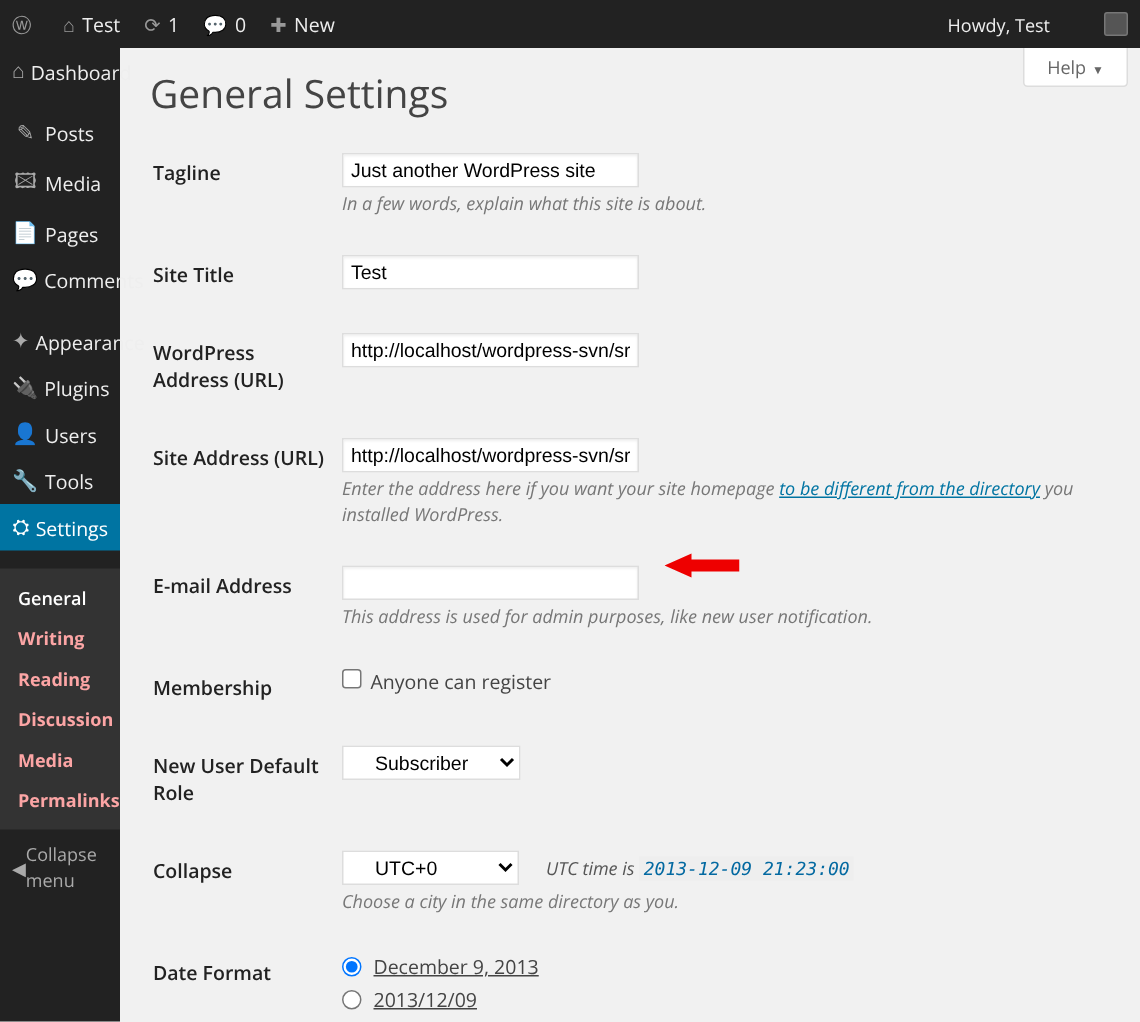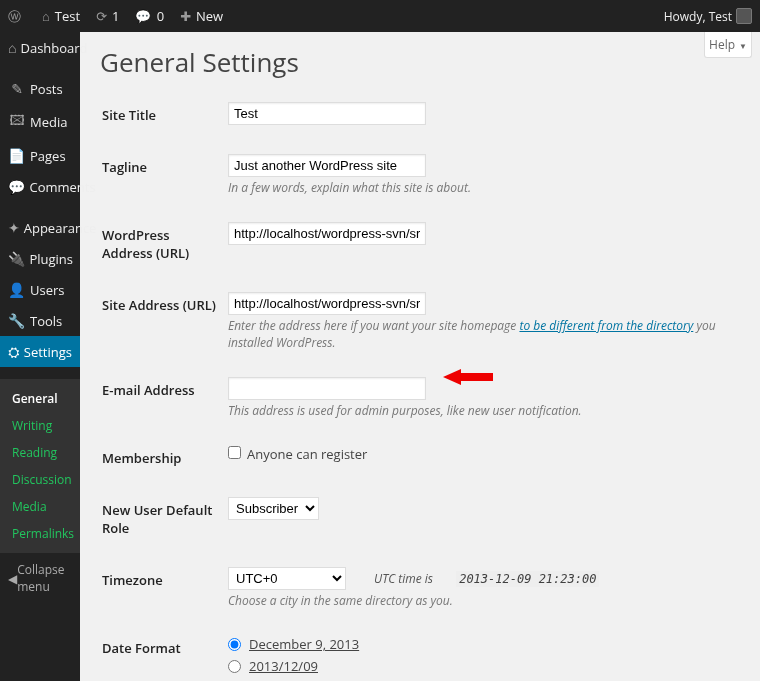--- a/index.html
+++ b/index.html
@@ -6,54 +6,54 @@
   body { font-family: "Open Sans", Helvetica, Arial, sans-serif; font-size: 13px; color: #444; background: #f1f1f1; width: 760px; }
   a { text-decoration: none; }
 
   
   #adminbar { height: 32px; background: #222; color: #eee; display: flex; align-items: center; font-size: 13px; }
   #adminbar .ab-item { display: inline-flex; align-items: center; padding: 0 8px; color: #eee; height: 32px; cursor: pointer; }
   #adminbar .ab-item span.ico { margin-right: 5px; color: #999; }
   #adminbar .ab-spacer { flex: 1; }
   #adminbar .howdy { color: #eee; margin-right: 4px; font-size: 12px;}
   #adminbar .avatar { width: 16px; height: 16px; background: #555; border-radius: 2px; border:1px solid #777;}
-  #adminbar .grp { display:flex; align-items:center;}
-
-  
-  #help-tab { position: absolute; right: 8px; top: 32px; background: #fff; border: 1px solid #ddd; border-top: none; padding: 4px 4px; font-size: 12px; color: #666; cursor: pointer; border-radius: 0 0 3px 3px; }
+  #adminbar .grp { display:flex; align-items:center;gap:32px;}
+
+  
+  #help-tab { position: absolute; right: 8px; top: 32px; background: #fff; border: 1px solid #ddd; border-top: none; padding: 4px 15px; font-size: 12px; color: #666; cursor: pointer; border-radius: 0 0 3px 3px; }
   #help-tab span.arrow { font-size: 8px; margin-left: 4px; }
 
   
   #sidebar { position: absolute; left: 0; top: 32px; bottom: 0; width: 80px; background: #222; color: #eee; }
   #sidebar ul.main { list-style: none; padding: 0; }
   #sidebar ul.main > li { display: flex; align-items: center; padding: 6px 8px; font-size: 13px; color: #eee; cursor: pointer; }
   #sidebar ul.main > li .mico { width: 18px; display: inline-block; text-align: center; color: #aaa; font-size: 14px; margin-right: 4px; }
   #sidebar ul.main > li.active { background: #0074a2; color: #fff; position: relative; }
   #sidebar ul.main > li.active .mico { color: #fff; }
   #sidebar ul.main > li.active:after { content: ""; position: absolute; right: -8px; top: 50%; margin-top: -8px; border: 8px solid transparent; border-left-color: #0074a2; }
   #sidebar ul.sub { list-style: none; background: #333; padding: 6px 0; margin-top: 12px; }
-  #sidebar ul.sub li { padding: 5px 8px 5px 12px; font-size: 12px; color: #22c55e; cursor: pointer; }
+  #sidebar ul.sub li { padding: 5px 8px 5px 12px; font-size: 12px; color: #fca5a5; cursor: pointer; font-weight: bold; }
   #sidebar ul.sub li.cur { color: #fff; font-weight: 600; }
   #sidebar .collapse { padding: 8px; font-size: 12px; color: #aaa; cursor: pointer; display:flex; align-items:center;}
   #sidebar .collapse .mico{ font-size:12px;}
 
   
   #content { margin-left: 80px; padding: 0 20px 20px 20px; position: relative; }
   h2#page-title { font-size: 26px; font-weight: 400; padding: 12px 0 8px; }
 
   table.form-table { width: 100%; }
   table.form-table th { text-align: left; vertical-align: top; padding: 16px 10px 16px 0; width: 124px; font-weight: 600; font-size: 13px; color:#222;}
   table.form-table td { padding: 12px 0; vertical-align: top; }
   input.regular { width: 198px; padding: 3px 5px; border: 1px solid #ddd; box-shadow: inset 0 1px 2px rgba(0,0,0,0.07); font-size: 13px; background:#fff;}
-  select { padding: 2px 3px; border: 1px solid #ddd; font-size: 13px; background:#fff;}
+  select { padding: 2px 17px; border: 1px solid #ddd; font-size: 13px; background:#fff;}
   .desc { color: #777; font-size: 12px; font-style: italic; margin-top: 2px; display: block; }
   .desc a { color: #0074a2; text-decoration: underline; }
-  .tzline { display:flex; align-items:center; gap:28px;}
+  .tzline { display:flex; align-items:center; gap:18px;}
   .tzline .utc { font-size: 12px; color:#555; font-style: italic;}
-  .tzline .utc code { font-family: monospace; font-style: italic; color:#404040; background:#eee; padding:1px 3px;margin-left:20px;}
+  .tzline .utc code { font-family: monospace; font-style: italic; color:#0369a1; background:#eee; padding:1px 3px;}
   .radio-row { display: flex; align-items: center; margin-bottom: 4px; font-size: 13px; text-decoration: underline; }
   .radio-row input[type=radio] { margin-right: 8px; }
   input.checkbox { margin-right: 6px;}
   #arrow { position: absolute; width: 50px; height: 20px; pointer-events: none; }
   #arrow svg { width: 50px; height: 20px; }
 </style>
 </head>
 <body>
 
 <div id="adminbar">
@@ -147,29 +147,29 @@
       <span>Collapse menu</span>
     </div>
 </div>
 
 <div id="content">
   <h2 id="page-title">General Settings</h2>
 
   <table class="form-table">
     <tbody>
         <tr>
+      <th>Tagline</th>
+      <td>
+        <input type="text" class="regular" value="Just another WordPress site" style="">
+        <span class="desc">In a few words, explain what this site is about.</span>
+      </td>
+    </tr>
+    <tr>
       <th>Site Title</th>
       <td><input type="text" class="regular" value="Test" style=""></td>
-    </tr>
-    <tr>
-      <th>Tagline</th>
-      <td>
-        <input type="text" class="regular" value="Just another WordPress site" style="">
-        <span class="desc">In a few words, explain what this site is about.</span>
-      </td>
     </tr>
     <tr>
       <th>WordPress Address (URL)</th>
       <td><input type="text" class="regular" value="http://localhost/wordpress-svn/src" style=""></td>
     </tr>
     <tr>
       <th>Site Address (URL)</th>
       <td>
         <input type="text" class="regular" value="http://localhost/wordpress-svn/src" style="">
         <span class="desc">
@@ -191,21 +191,21 @@
     </tr>
     <tr>
       <th>Membership</th>
       <td><label><input type="checkbox" class="checkbox" style=""><span>Anyone can register</span></label></td>
     </tr>
     <tr>
       <th>New User Default Role</th>
       <td><select><option>Subscriber</option></select></td>
     </tr>
     <tr>
-      <th>Timezone</th>
+      <th>Collapse</th>
       <td>
         <div class="tzline">
           <select style="width:118px;"><option>UTC+0</option></select>
           <span class="utc"><span>UTC time is </span><code>2013-12-09 21:23:00</code></span>
         </div>
         <span class="desc">Choose a city in the same directory as you.</span>
       </td>
     </tr>
     <tr>
       <th>Date Format</th>

